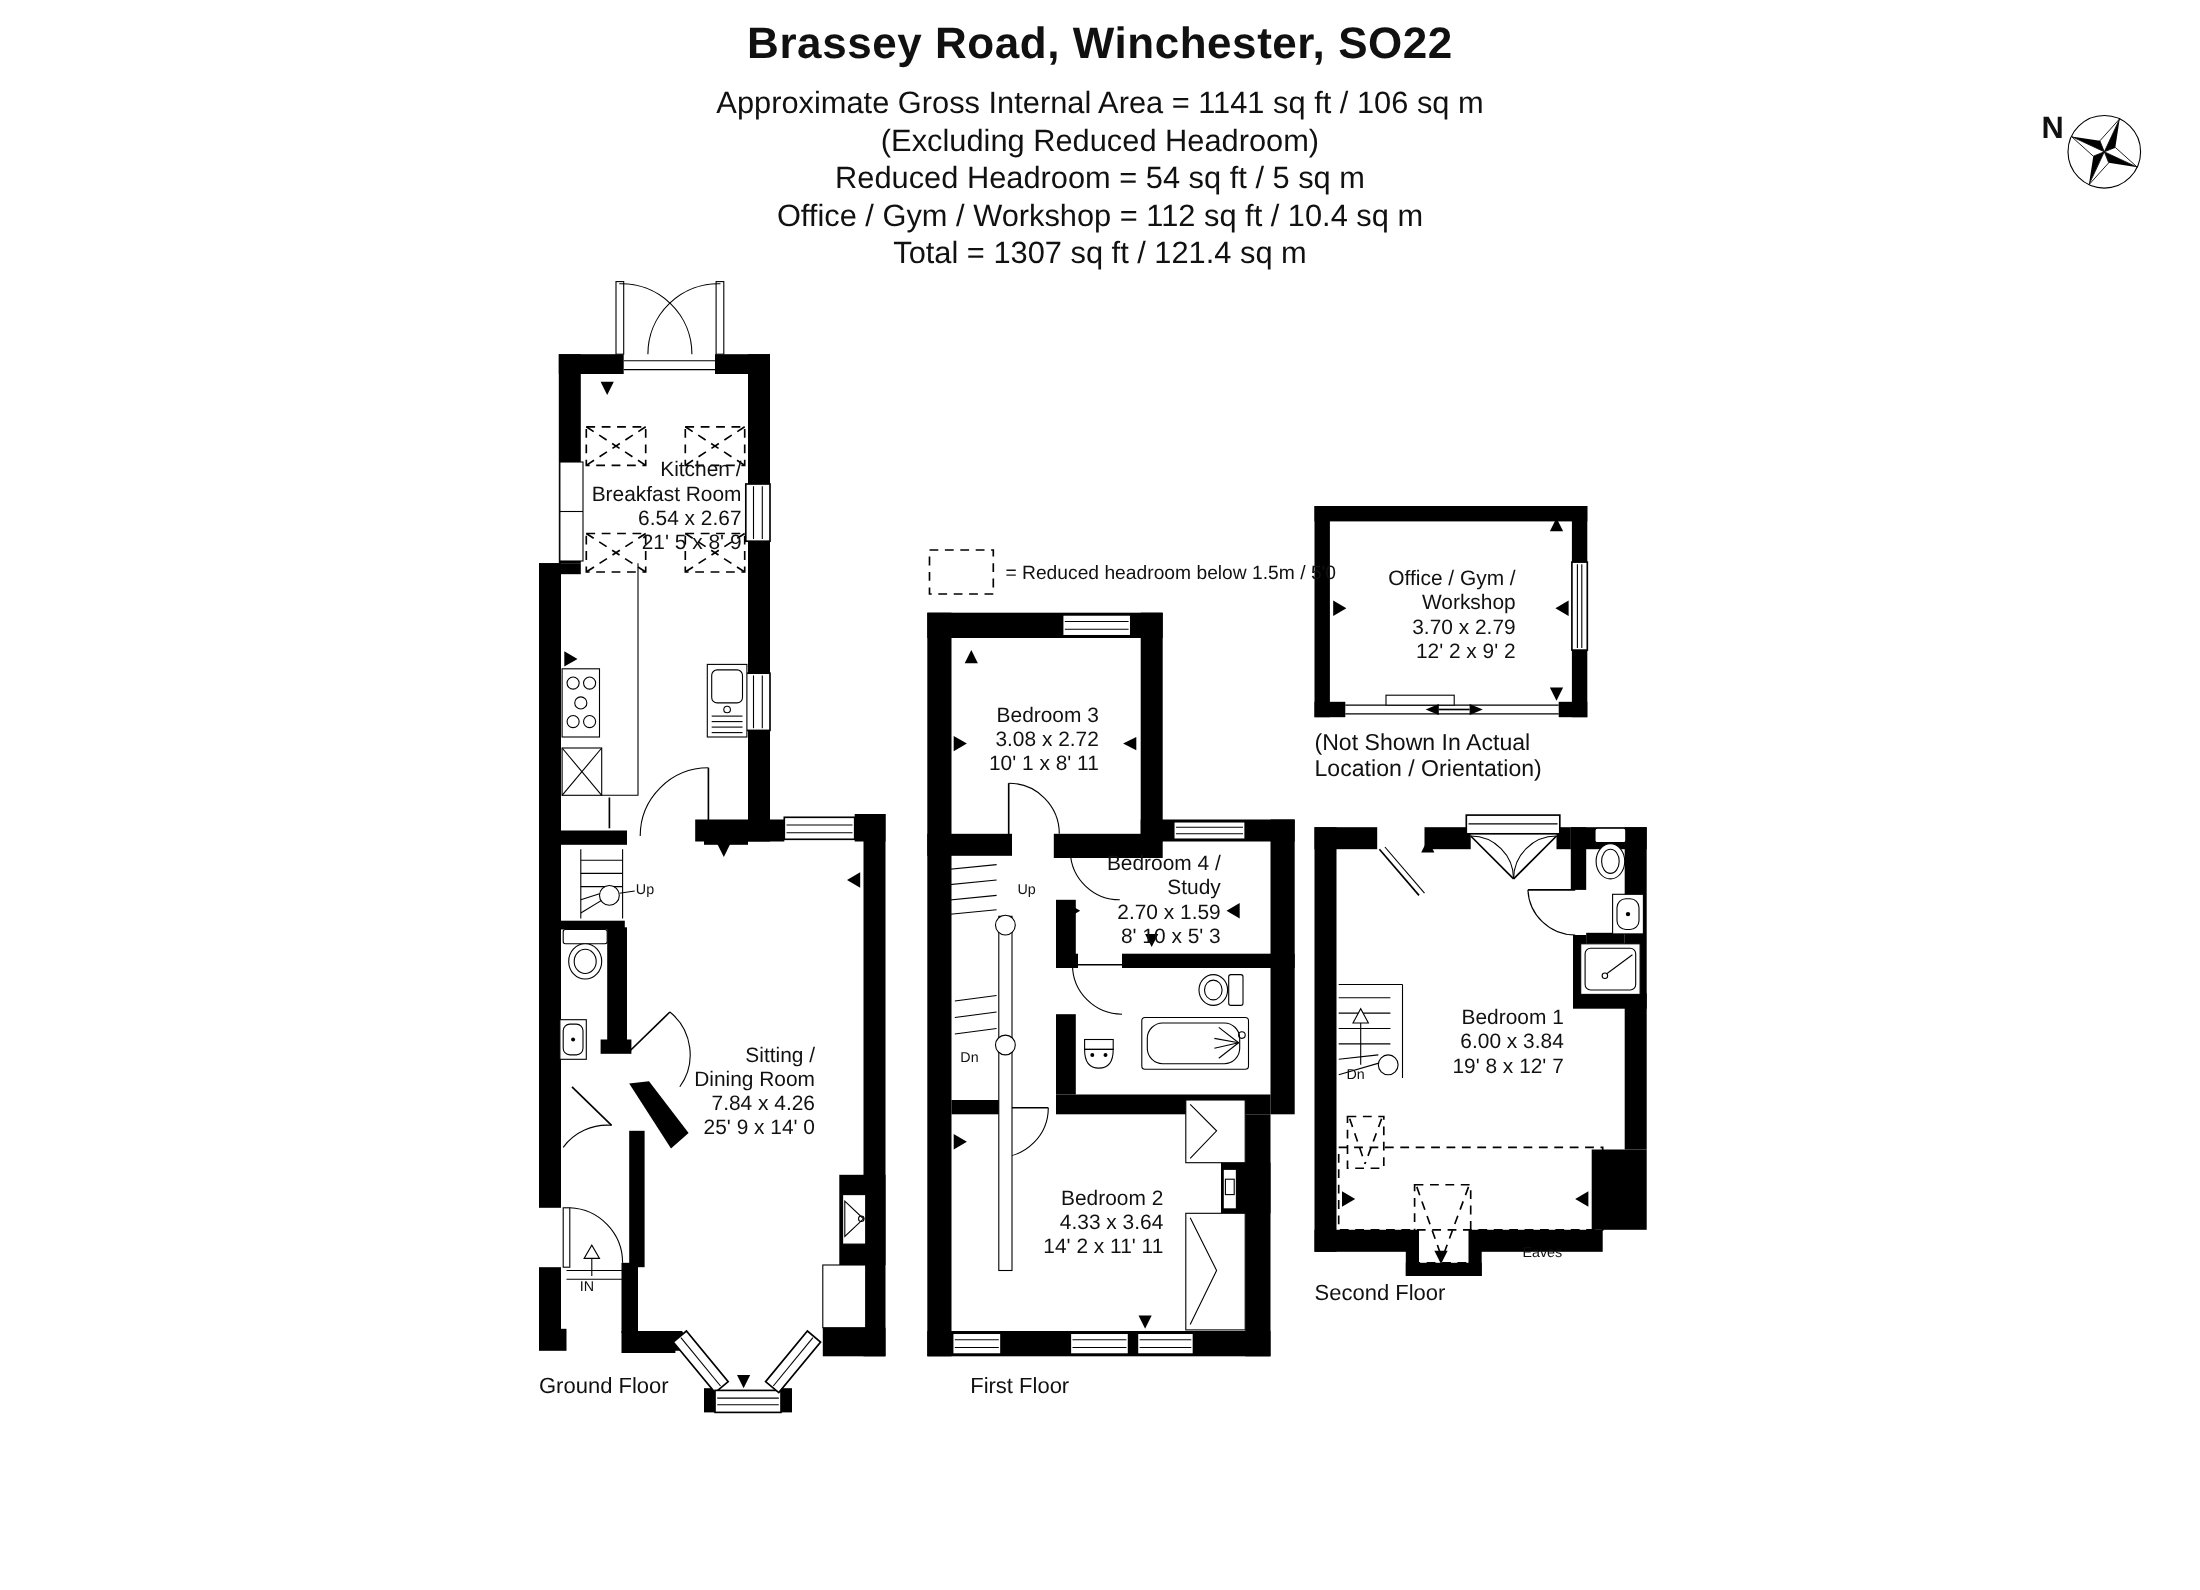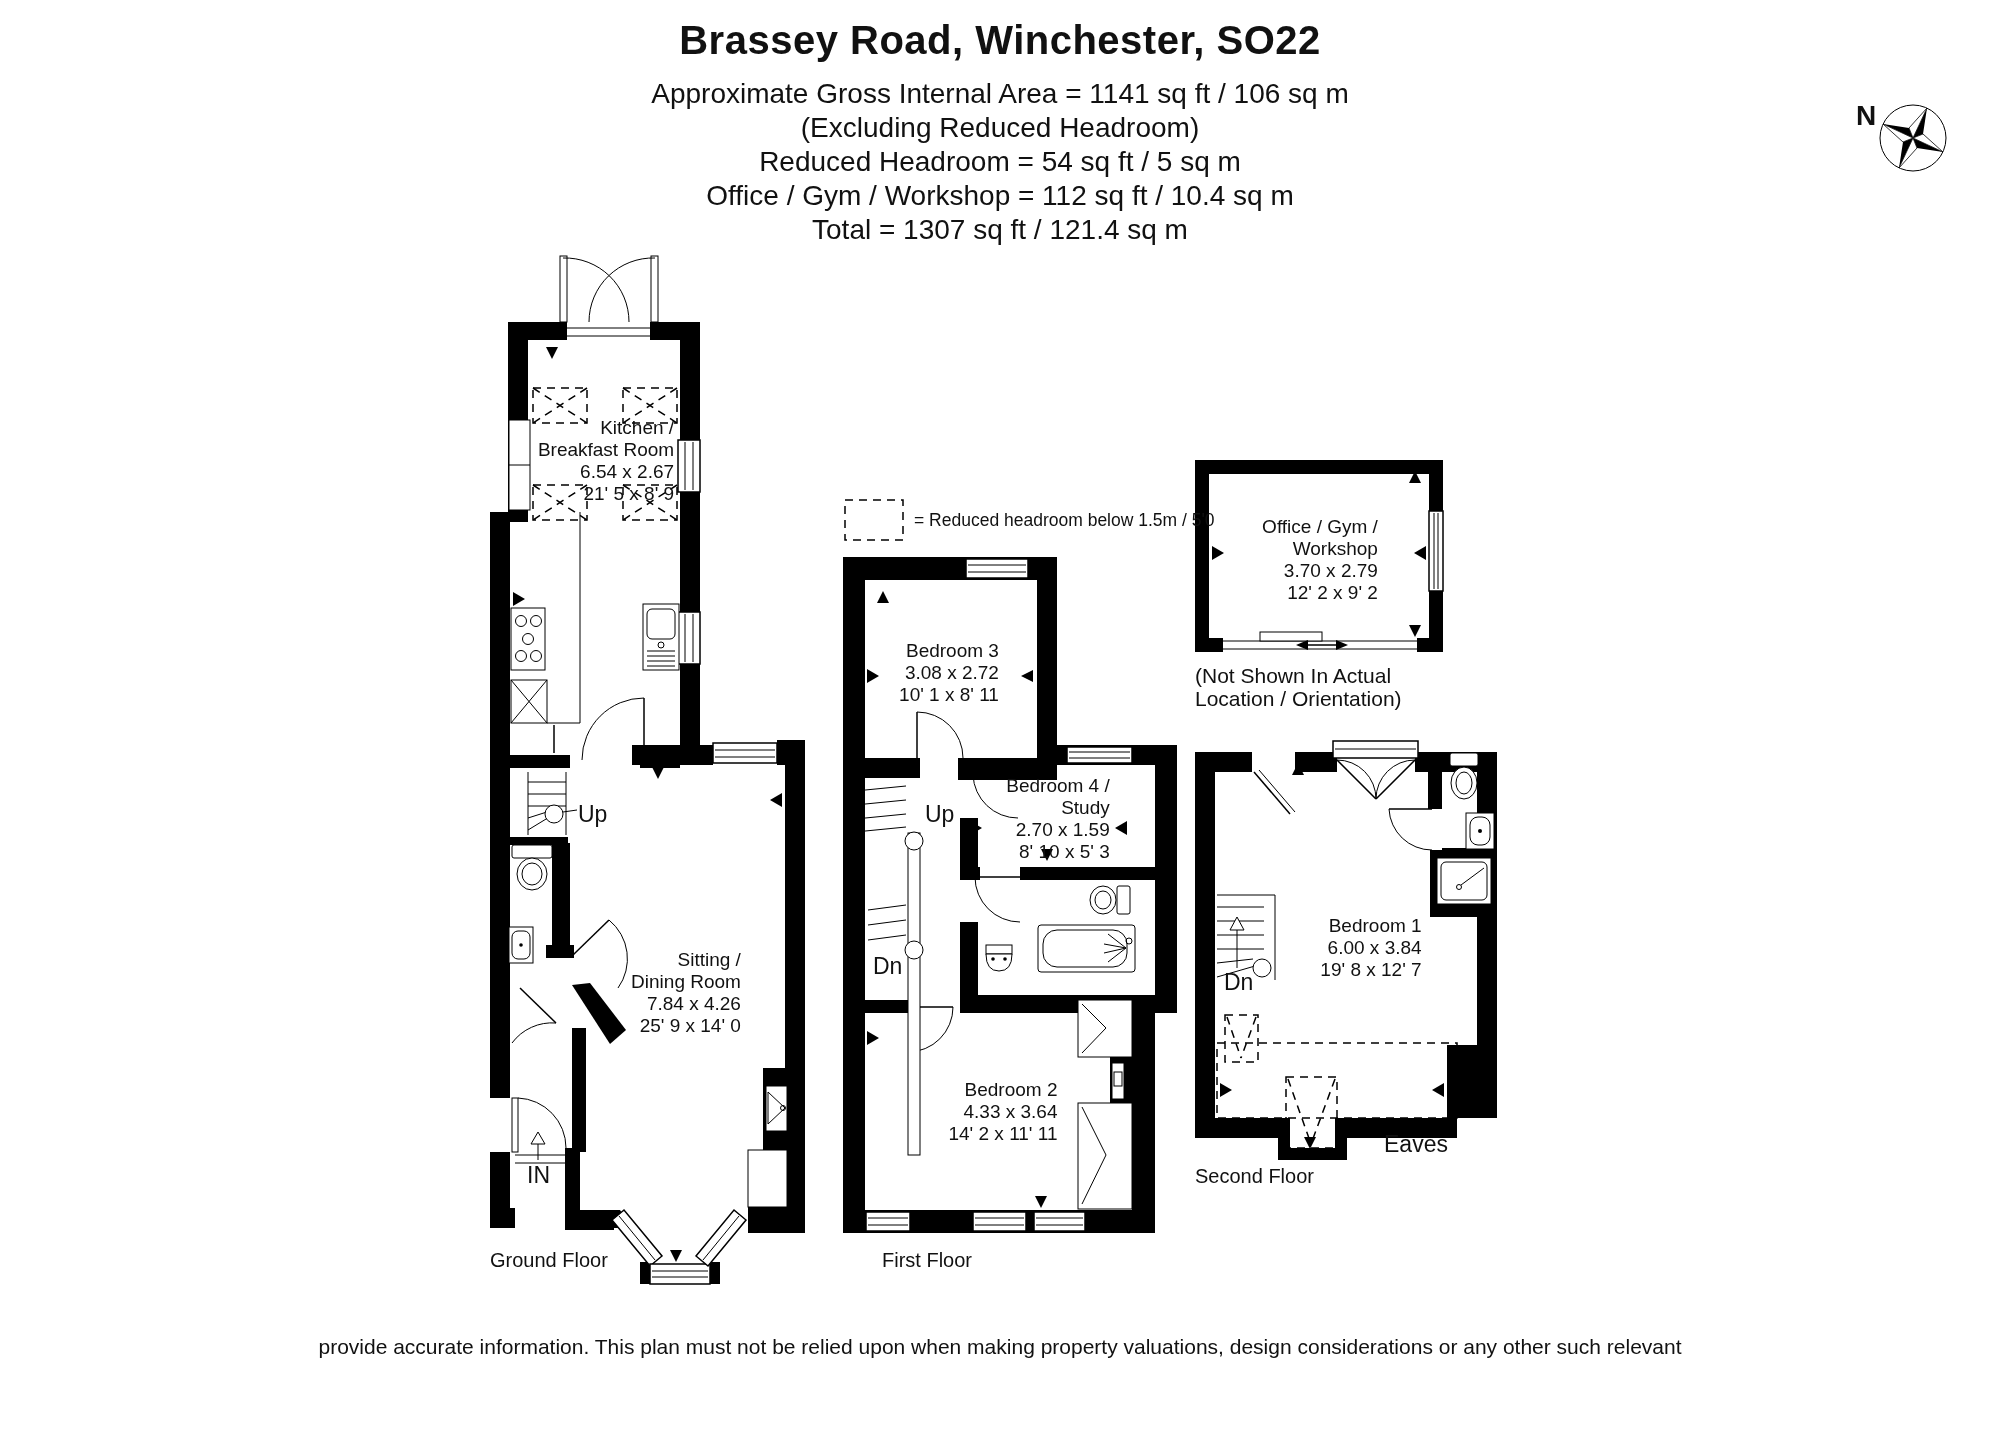--- a/index.html
+++ b/index.html
@@ -7,21 +7,21 @@
        font-family:"Liberation Sans", sans-serif;color:#111;}
   .abs{position:absolute;}
   #stage{position:absolute;left:0;top:0;width:2000px;height:1445px;padding-left:11px;}
   #plan-svg{position:absolute;left:0;top:0;}
   .hdr{left:0;top:18px;width:2000px;text-align:center;}
   .hdr-title{font-size:40px;font-weight:bold;letter-spacing:.5px;}
   .hdr-sub{font-size:28px;line-height:34px;margin-top:14px;}
   .room-label{transform:translate(-50%,-50%);text-align:right;font-size:19px;
               line-height:22px;white-space:nowrap;}
   .floor-label{font-size:20px;white-space:nowrap;}
-  .anno{font-size:23px;white-space:nowrap;}
+  .anno{font-size:13px;white-space:nowrap;}
   .legend-text{font-size:17.5px;white-space:nowrap;}
   .note{font-size:21px;line-height:23px;white-space:nowrap;}
   .north{font-size:28px;font-weight:600;}
   .disc{left:0;top:1334px;width:2000px;text-align:center;font-size:21px;line-height:25px;}
   
   .w{fill:#000;}
   .ln{stroke:#000;stroke-width:1.5;fill:none;}
   .thin{stroke:#000;stroke-width:1;fill:none;}
   .wf{fill:#fff;stroke:#000;stroke-width:1.5;}
   .wf1{fill:#fff;stroke:#000;stroke-width:1;}
@@ -541,16 +541,15 @@
 <div class="abs anno" style="left:925px;top:801px">Up</div>
 <div class="abs anno" style="left:873px;top:953px">Dn</div>
 <div class="abs anno" style="left:1224px;top:969px">Dn</div>
 <div class="abs anno" style="left:1384px;top:1131px">Eaves</div>
 
 <div class="abs floor-label" style="left:490px;top:1249px">Ground Floor</div>
 <div class="abs floor-label" style="left:882px;top:1249px">First Floor</div>
 <div class="abs floor-label" style="left:1195px;top:1165px">Second Floor</div>
 
 <div class="abs disc">
-  <div>provide accurate information. This plan must not be relied upon when making property valuations, design considerations or any other such relevant</div>
 </div>
 
 </div>
 
 </body></html>

